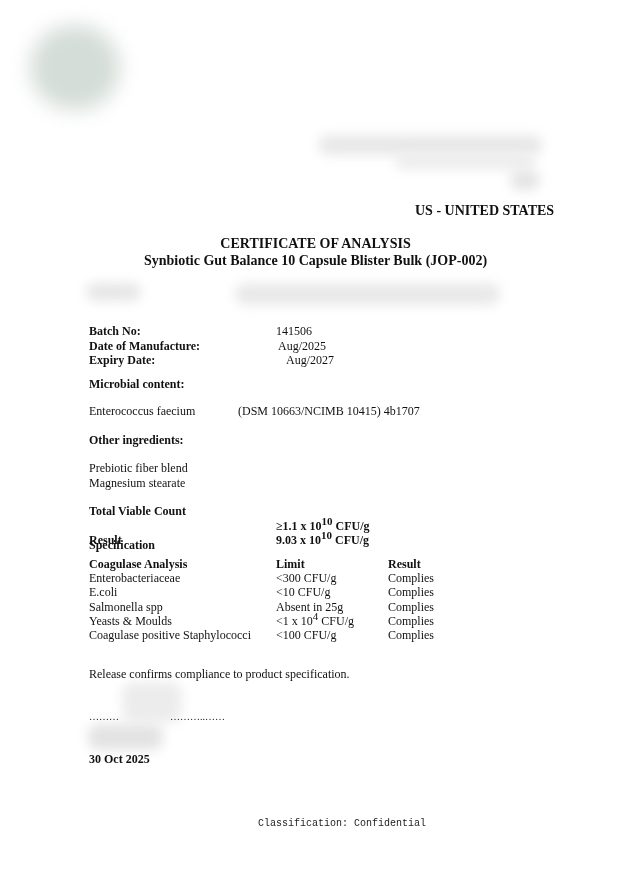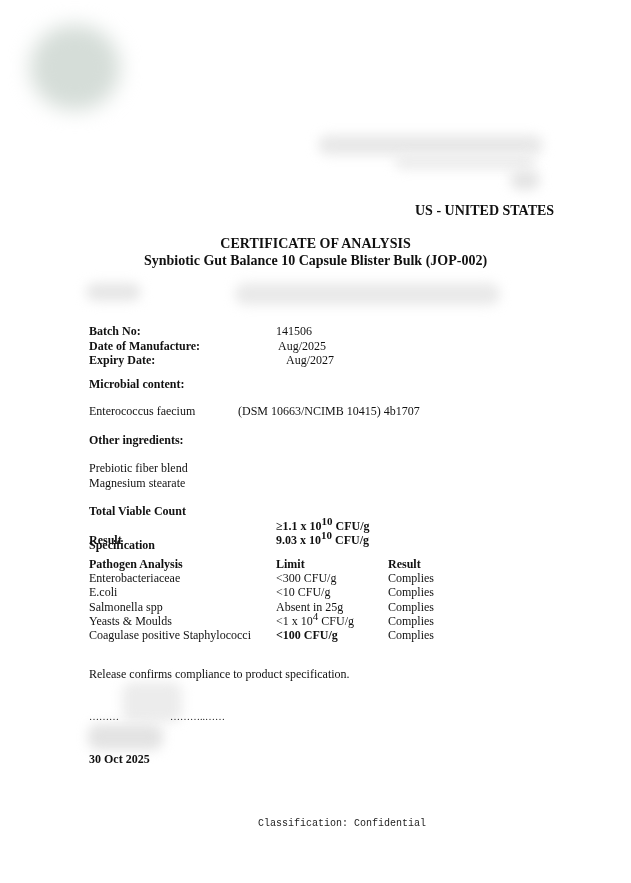--- a/index.html
+++ b/index.html
@@ -49,21 +49,21 @@
 <div class="abs t12 b" style="left:89px;top:519px;margin-top:19px;">Specification</div>
 <div class="abs t12 b" style="left:276px;top:519px;">
   <span>≥1.1 x 10</span><sup>10</sup><span> CFU/g</span>
 </div>
 <div class="abs t12 b" style="left:89px;top:533px;">Result</div>
 <div class="abs t12 b" style="left:276px;top:533px;">
   <span>9.03  x 10</span><sup>10</sup><span> CFU/g</span>
 </div>
 
 <div>
-  <div class="abs t12 b" style="left:89px;top:557px;">Pathogen Analysis</div>
+  <div class="abs t12 b" style="left:89px;top:557px;">Coagulase Analysis</div>
   <div class="abs t12 b" style="left:276px;top:557px;">Limit</div>
   <div class="abs t12 b" style="left:388px;top:557px;">Result</div>
 
   <div class="abs t12" style="left:89px;top:571px;">Enterobacteriaceae</div>
   <div class="abs t12" style="left:276px;top:571px;">&lt;300 CFU/g</div>
   <div class="abs t12" style="left:388px;top:571px;">Complies</div>
 
   <div class="abs t12" style="left:89px;top:585px;">E.coli</div>
   <div class="abs t12" style="left:276px;top:585px;">&lt;10 CFU/g</div>
   <div class="abs t12" style="left:388px;top:585px;">Complies</div>
@@ -72,21 +72,21 @@
   <div class="abs t12" style="left:276px;top:600px;">Absent in 25g</div>
   <div class="abs t12" style="left:388px;top:600px;">Complies</div>
 
   <div class="abs t12" style="left:89px;top:614px;">Yeasts &amp; Moulds</div>
   <div class="abs t12" style="left:276px;top:614px;text-align:center;">
     <span>&lt;1 x 10</span><sup>4</sup><span> CFU/g</span>
   </div>
   <div class="abs t12" style="left:388px;top:614px;">Complies</div>
 
   <div class="abs t12" style="left:89px;top:628px;">Coagulase positive Staphylococci</div>
-  <div class="abs t12" style="left:276px;top:628px;font-weight:bold;">&lt;100 CFU/g</div>
+  <div class="abs t12" style="left:276px;top:628px;">&lt;100 CFU/g</div>
   <div class="abs t12" style="left:388px;top:628px;">Complies</div>
 </div>
 
 <div class="abs t12" style="left:89px;top:667px;">Release confirms compliance to product specification.</div>
 <div class="abs t12" style="left:89px;top:710px;font-size:10px;">………</div>
 <div class="abs t12" style="left:170px;top:710px;font-size:10px;">………..……</div>
 <div class="abs t12 b" style="left:89px;top:752px;">30 Oct 2025</div>
 
 <div class="abs footer" style="left:258px;top:818px;">Classification: Confidential</div>
 

